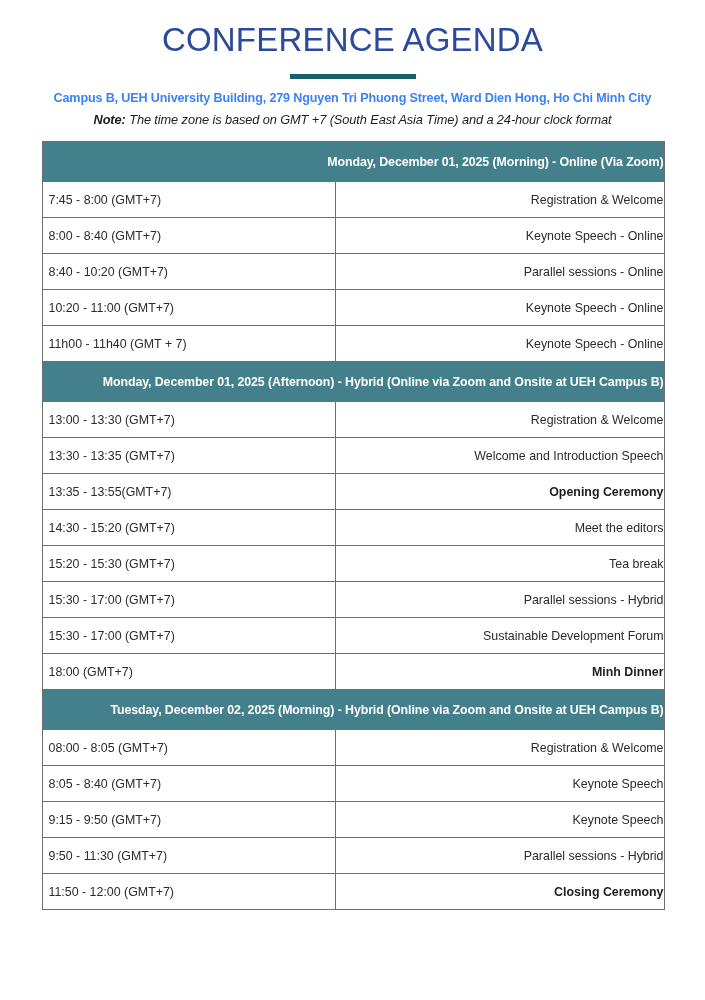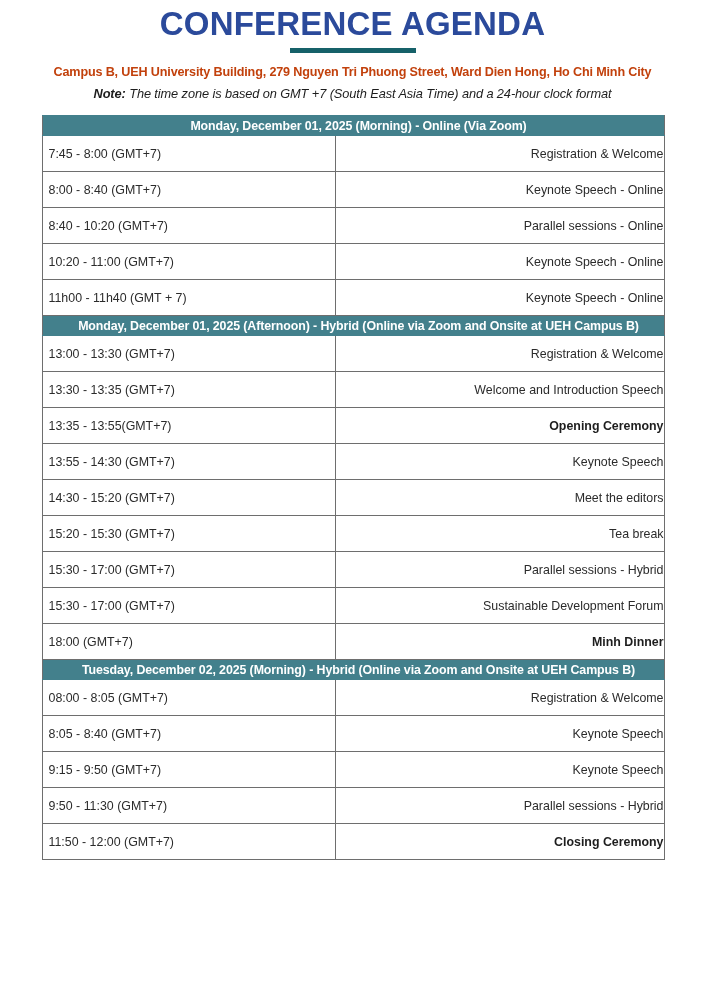--- a/index.html
+++ b/index.html
@@ -22,37 +22,37 @@
     box-sizing: border-box;
   }
 
   
   .header {
     text-align: center;
     padding-top: 6px;
   }
   .title {
     font-size: 33px;
-    font-weight: bold;
+    font-weight: normal;
     letter-spacing: 0.2px;
     color: #2b4a9b;
     line-height: 1.08;
-    margin: 0;
+    margin: 16px;
   }
   .title-underline {
     width: 126px;
     height: 5px;
     background: #166169;
     margin: 6px auto 0 auto;
   }
   .venue {
     margin-top: 12px;
     font-size: 12.6px;
     font-weight: bold;
-    color: #c2410c;
+    color: #3b82f6;
     letter-spacing: -0.15px;
     line-height: 1.2;
     padding: 0 14px;
   }
   .note {
     margin-top: 6px;
     font-size: 12.8px;
     font-style: italic;
     color: #1d1d1d;
     letter-spacing: -0.1px;
@@ -95,23 +95,23 @@
   td.activity.bold {
     font-weight: bold;
     color: #1d1d1d;
   }
 
   tr.section-row td {
     background: #43808c;
     color: #ffffff;
     font-weight: bold;
     font-size: 12.4px;
-    height: 20px;
+    height: 40px;
     padding: 0 0 0 11px;
-    text-align: center;
+    text-align: right;
     letter-spacing: -0.1px;
     border: 1px solid #43808c;
     border-left-color: #6e6e6e;
     border-right-color: #6e6e6e;
   }
 </style>
 </head>
 <body>
 
 <div class="page">
@@ -164,24 +164,20 @@
           </tr>
           <tr>
             <td class="time">13:30 - 13:35 (GMT+7)</td>
             <td class="activity">Welcome and Introduction Speech</td>
           </tr>
           <tr>
             <td class="time">13:35 - 13:55(GMT+7)</td>
             <td class="activity bold">Opening Ceremony</td>
           </tr>
           <tr>
-            <td class="time">13:55 - 14:30 (GMT+7)</td>
-            <td class="activity">Keynote Speech</td>
-          </tr>
-          <tr>
             <td class="time">14:30 - 15:20 (GMT+7)</td>
             <td class="activity">Meet the editors</td>
           </tr>
           <tr>
             <td class="time">15:20 - 15:30 (GMT+7)</td>
             <td class="activity">Tea break</td>
           </tr>
           <tr>
             <td class="time">15:30 - 17:00 (GMT+7)</td>
             <td class="activity">Parallel sessions - Hybrid</td>

